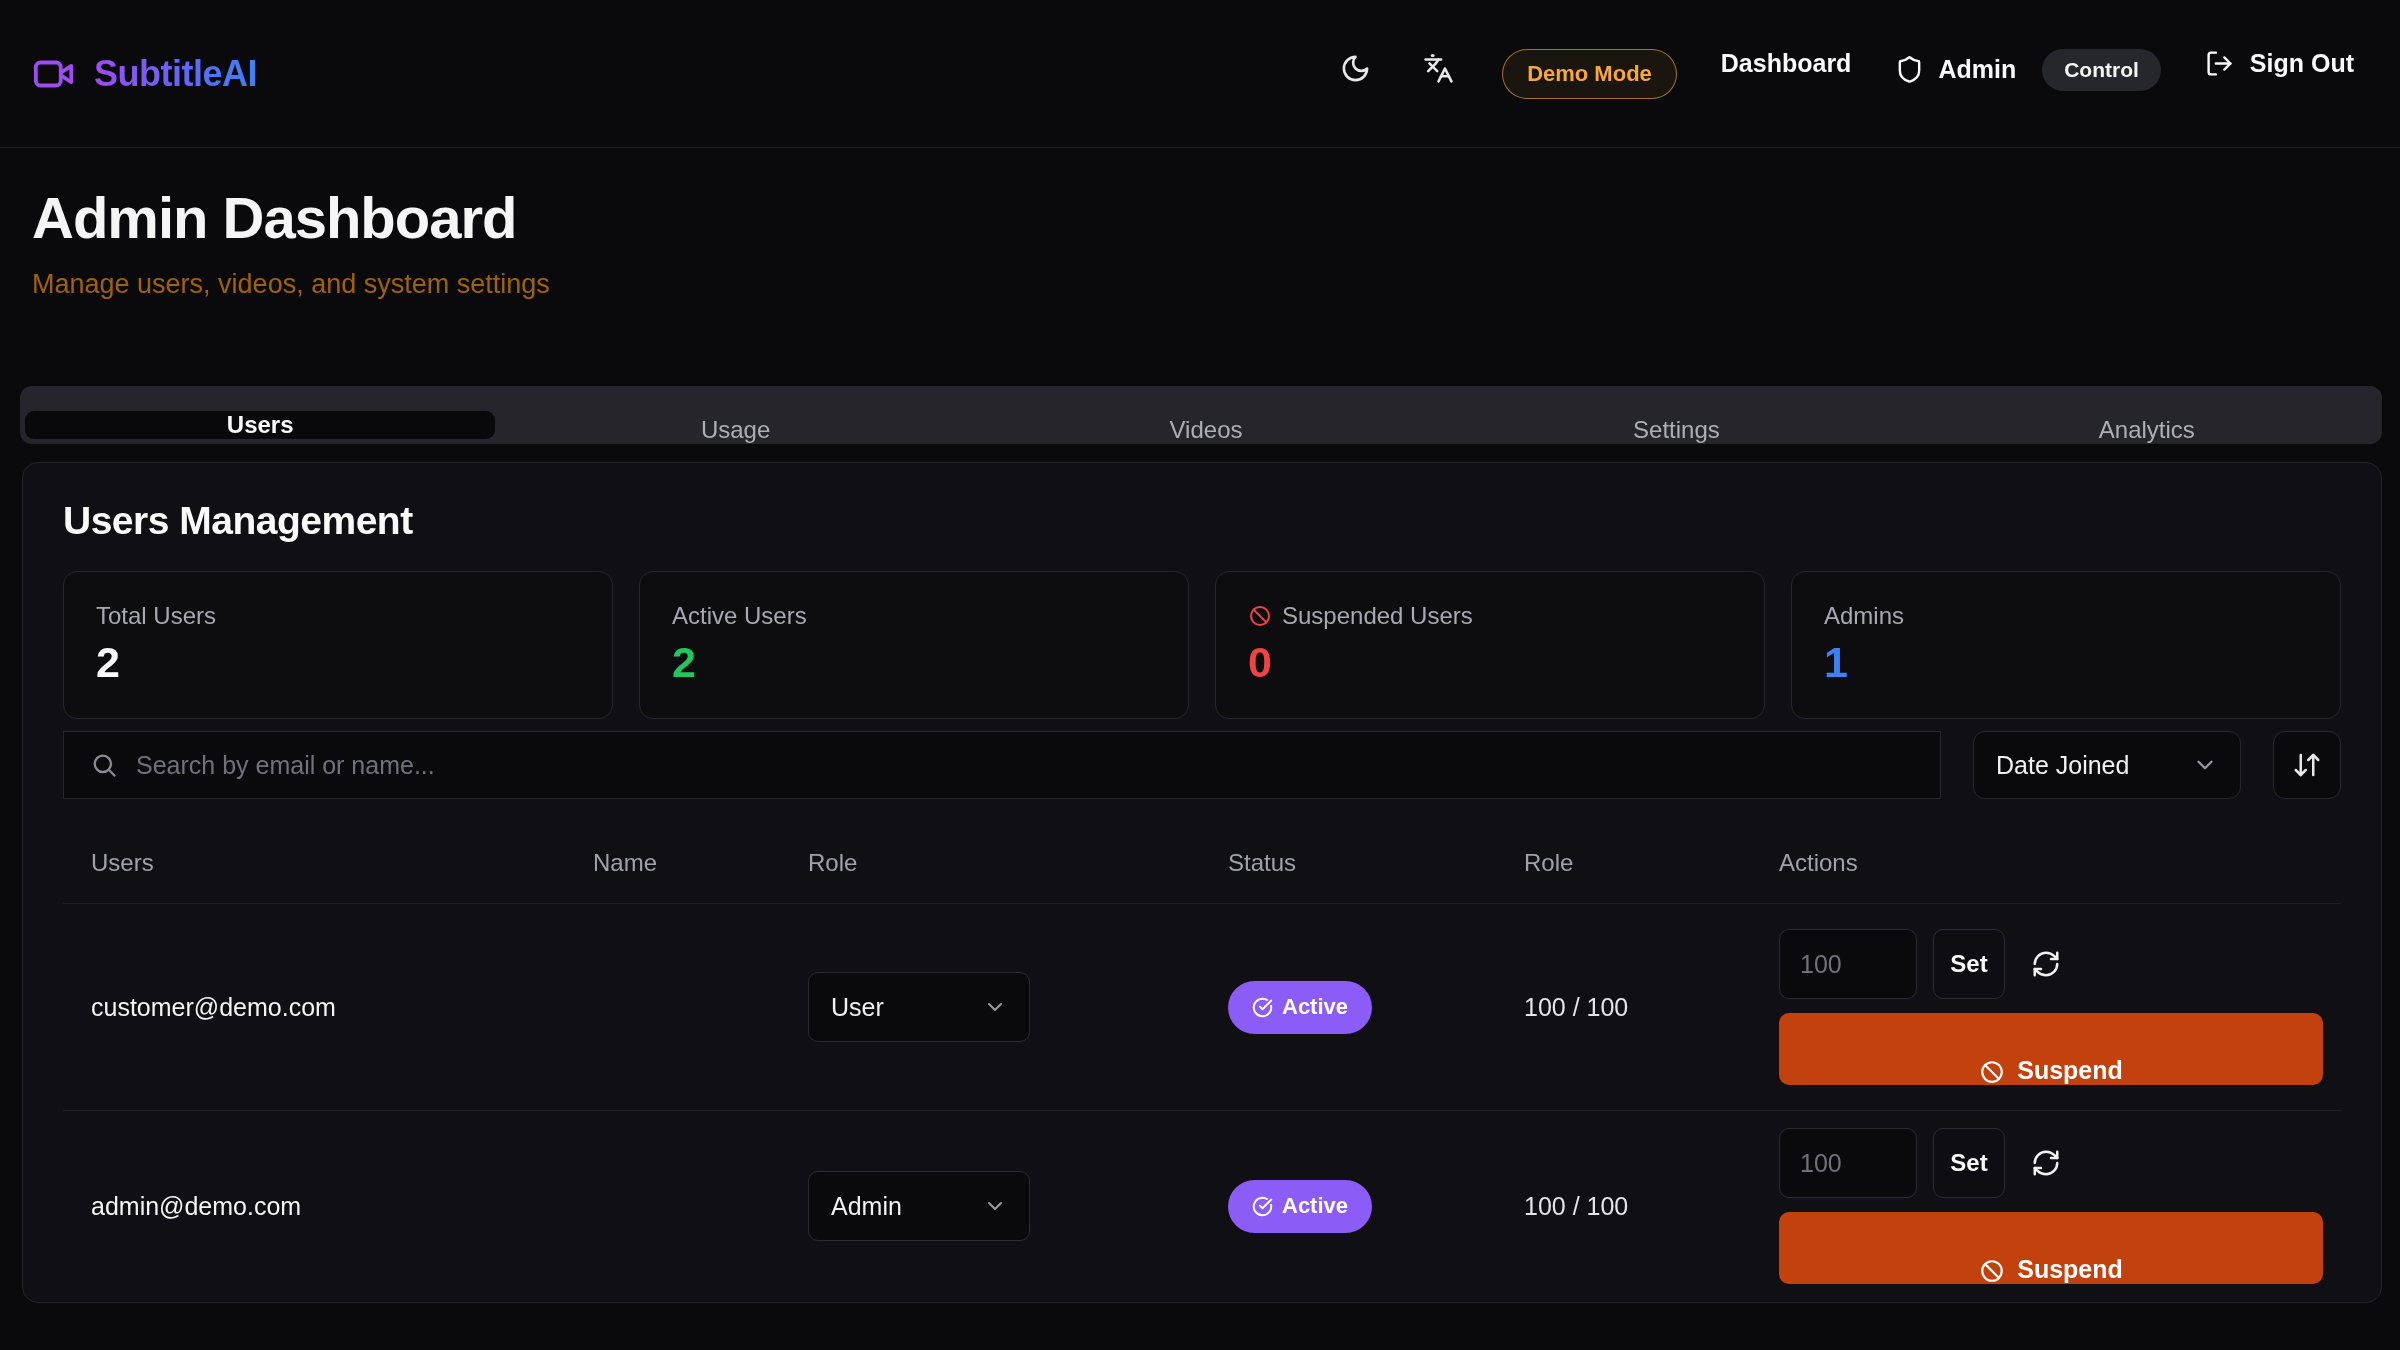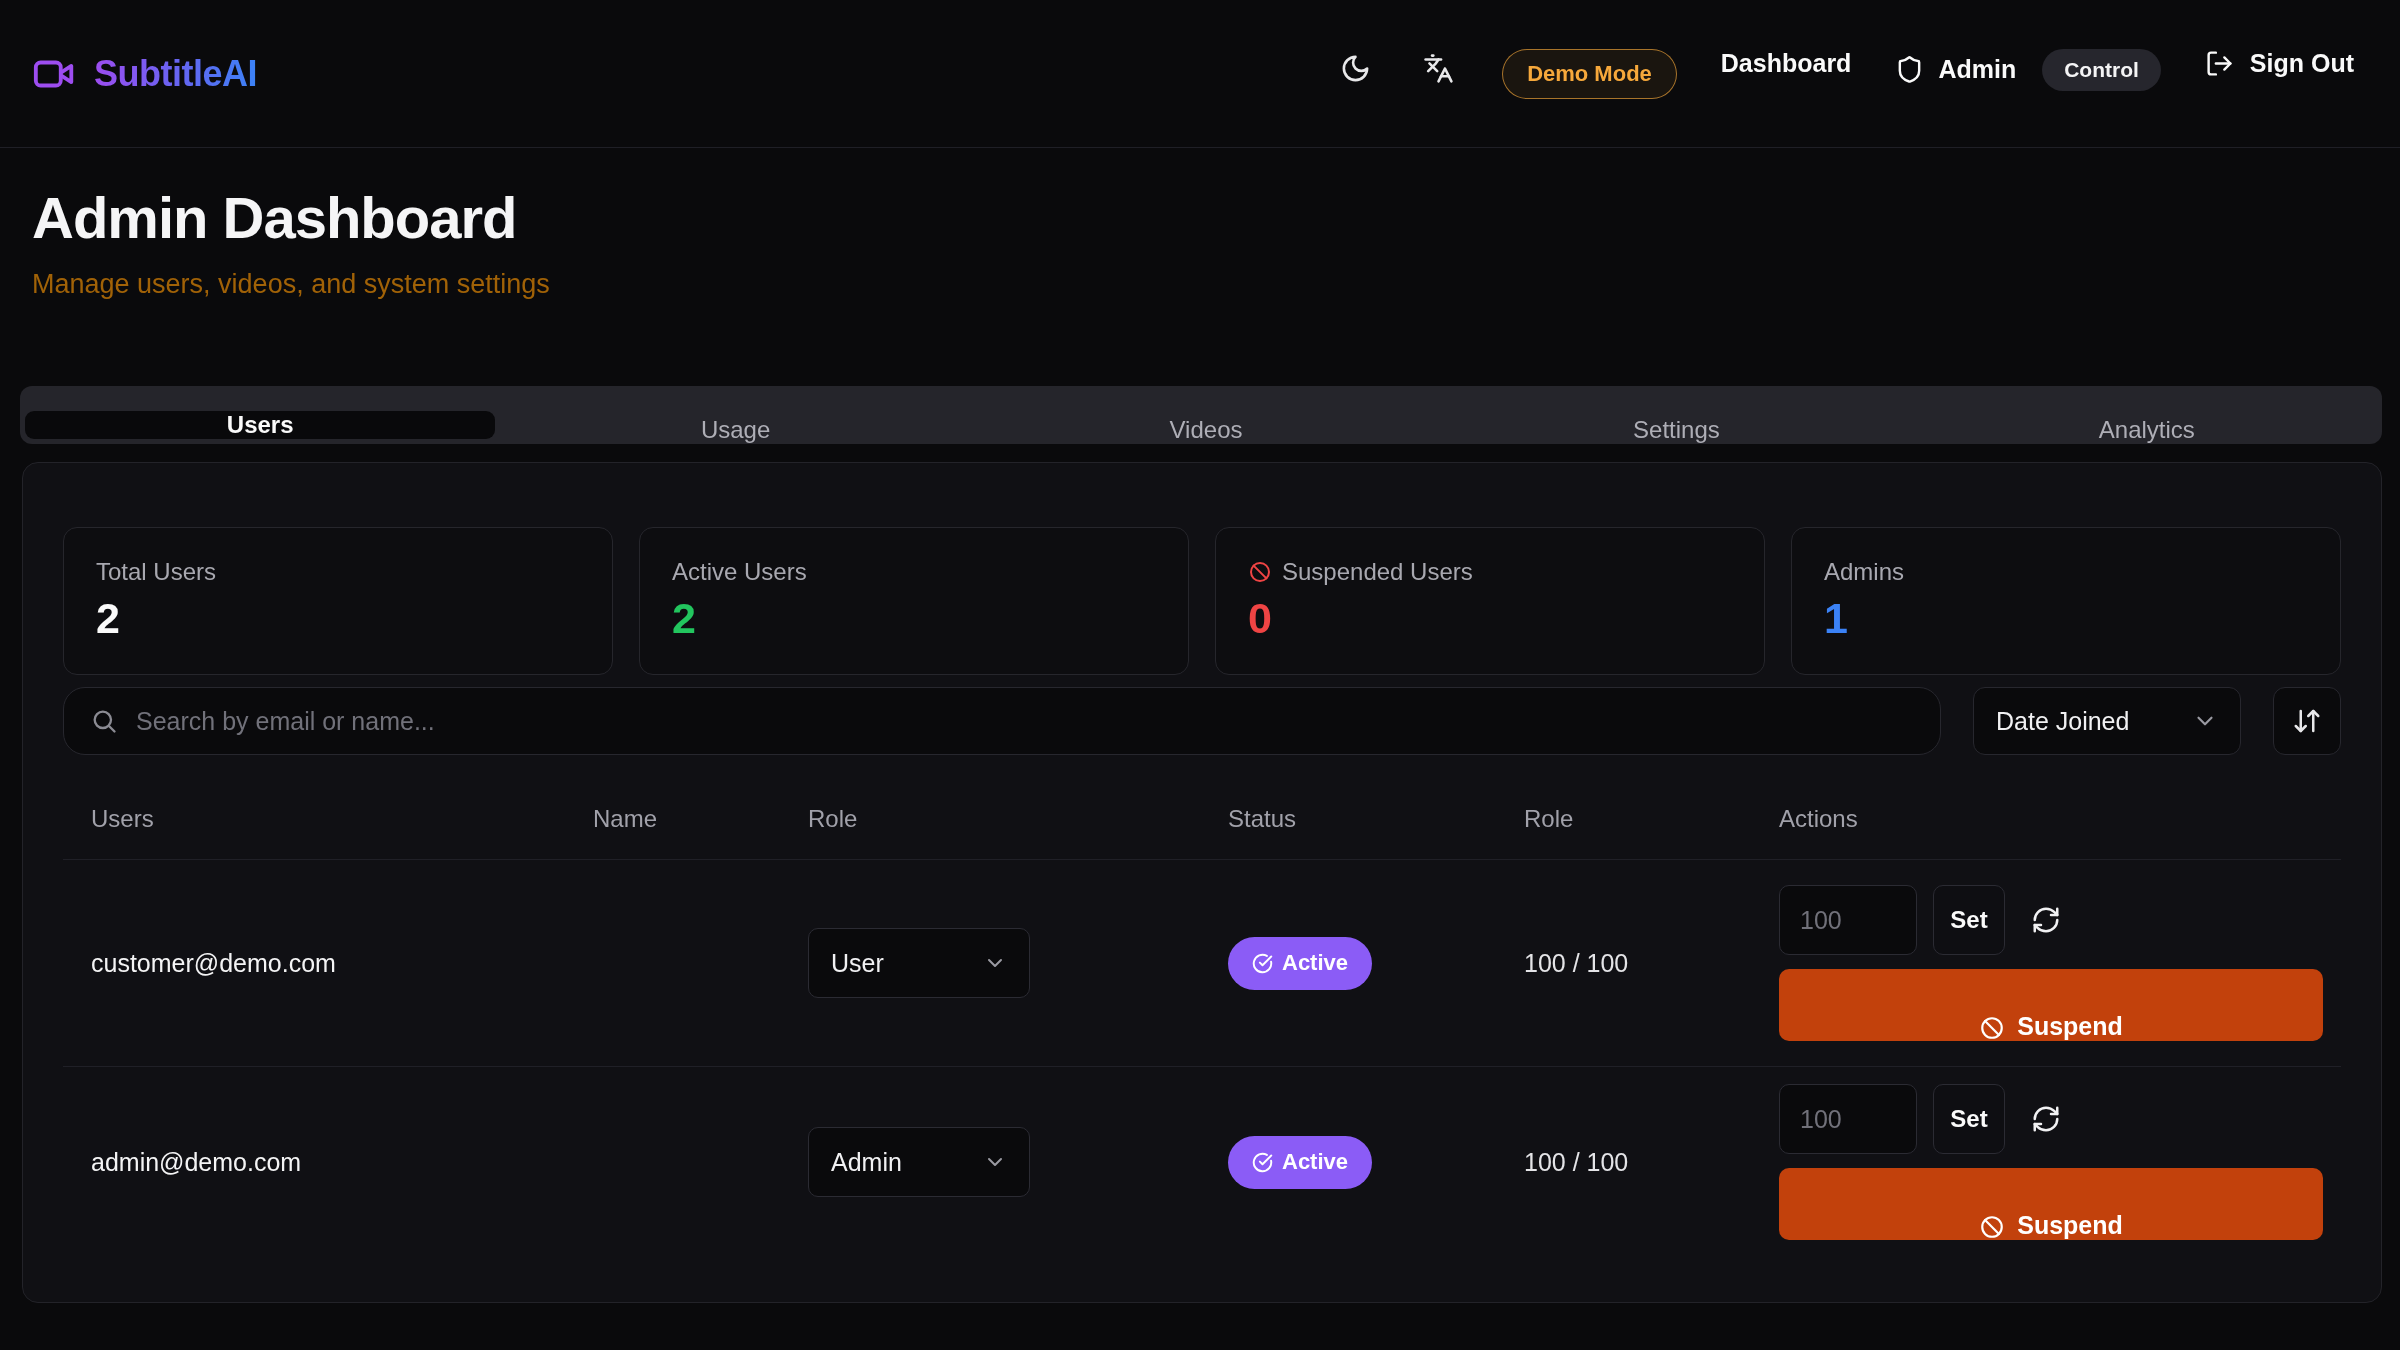--- a/index.html
+++ b/index.html
@@ -81,21 +81,21 @@
   }
   .stat-label { display:flex; align-items:center; gap:10px; font-size:24px; color:#a8a8b0; }
   .stat-value { margin-top:8px; font-size:43px; font-weight:bold; }
   .v-white { color:#fafafa; } .v-green { color:#22c55e; }
   .v-red { color:#ef4444; } .v-blue { color:#3b82f6; }
   .stat-ban { color:#ef4444; }
 
   
   .controls { margin-top:12px; display:flex; align-items:center; gap:32px; }
   .search-wrap {
-    flex:1; height:68px; background:#0a0a0c; border:1px solid #27272e; border-radius:22px;
+    flex:1; height:68px; background:#0a0a0c; border:1px solid #27272e; border-radius:0;
     display:flex; align-items:center; gap:18px; padding:0 26px; color:#8b8b93;
   }
   .search-wrap input {
     flex:1; background:transparent; border:none; outline:none;
     font-size:25px; color:#e4e4e7; font-family:inherit;
   }
   .search-wrap input::placeholder { color:#71717a; }
   .select {
     height:68px; background:#0a0a0c; border:1px solid #27272e; border-radius:12px;
     display:flex; align-items:center; justify-content:space-between;
@@ -214,20 +214,21 @@
 
 <nav class="tabs">
   <div class="tab active">Users</div>
   <div class="tab">Usage</div>
   <div class="tab">Videos</div>
   <div class="tab">Settings</div>
   <div class="tab">Analytics</div>
 </nav>
 
 <main class="card">
+  <h2 class="card-title">Users Management</h2>
 
   <div class="stats">
     <div class="stat">
       <div class="stat-label">
           <span>Total Users</span>
         </div>
       <div class="stat-value v-white">2</div>
     </div>
     <div class="stat">
       <div class="stat-label">

